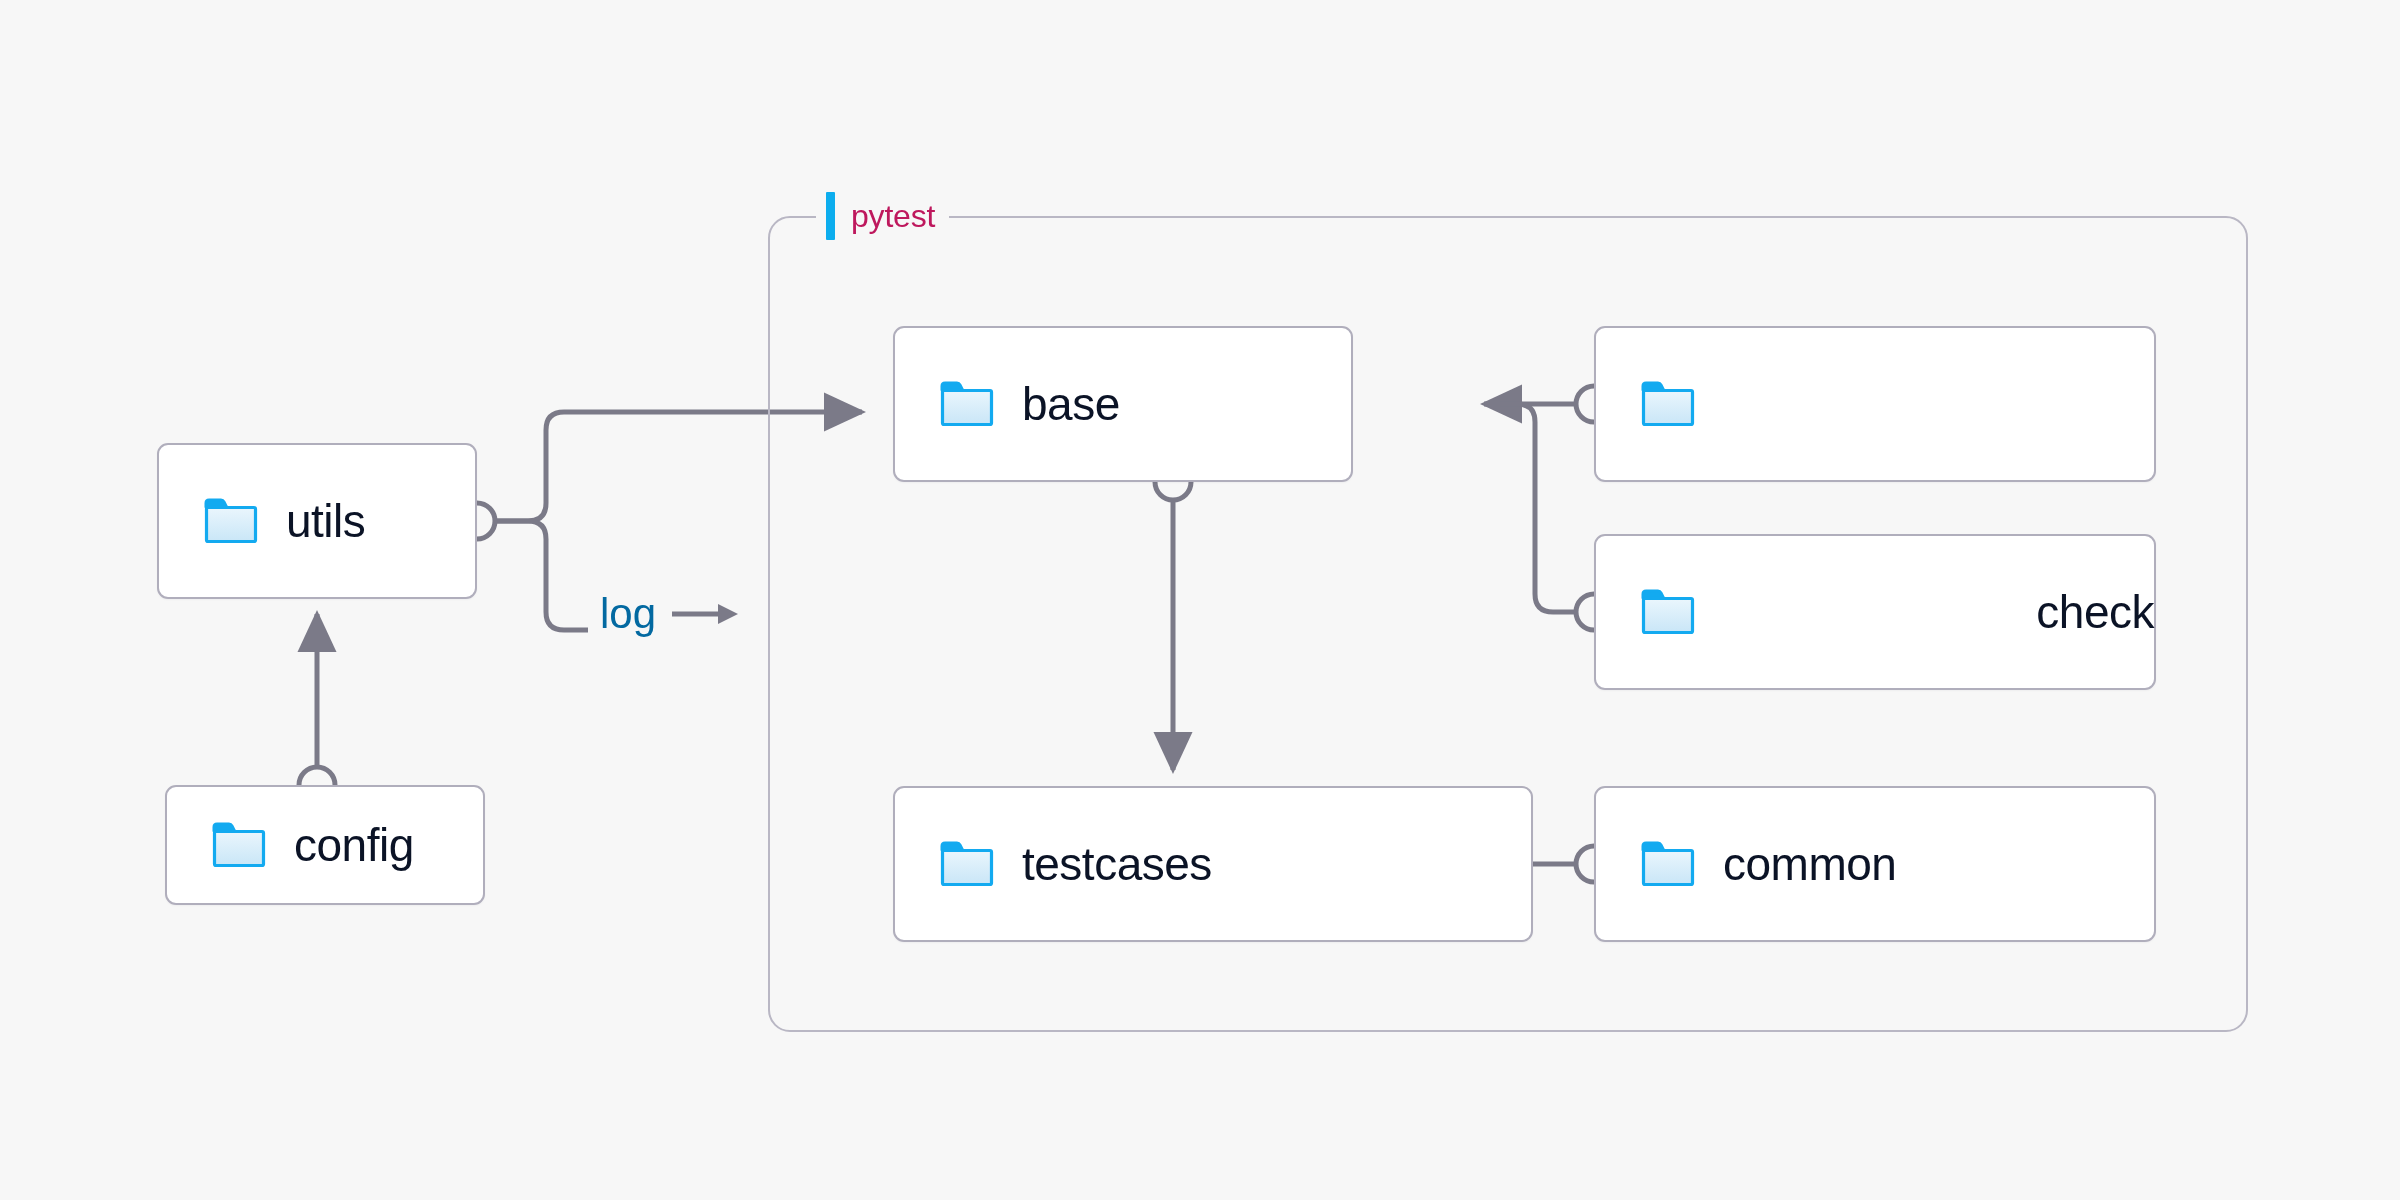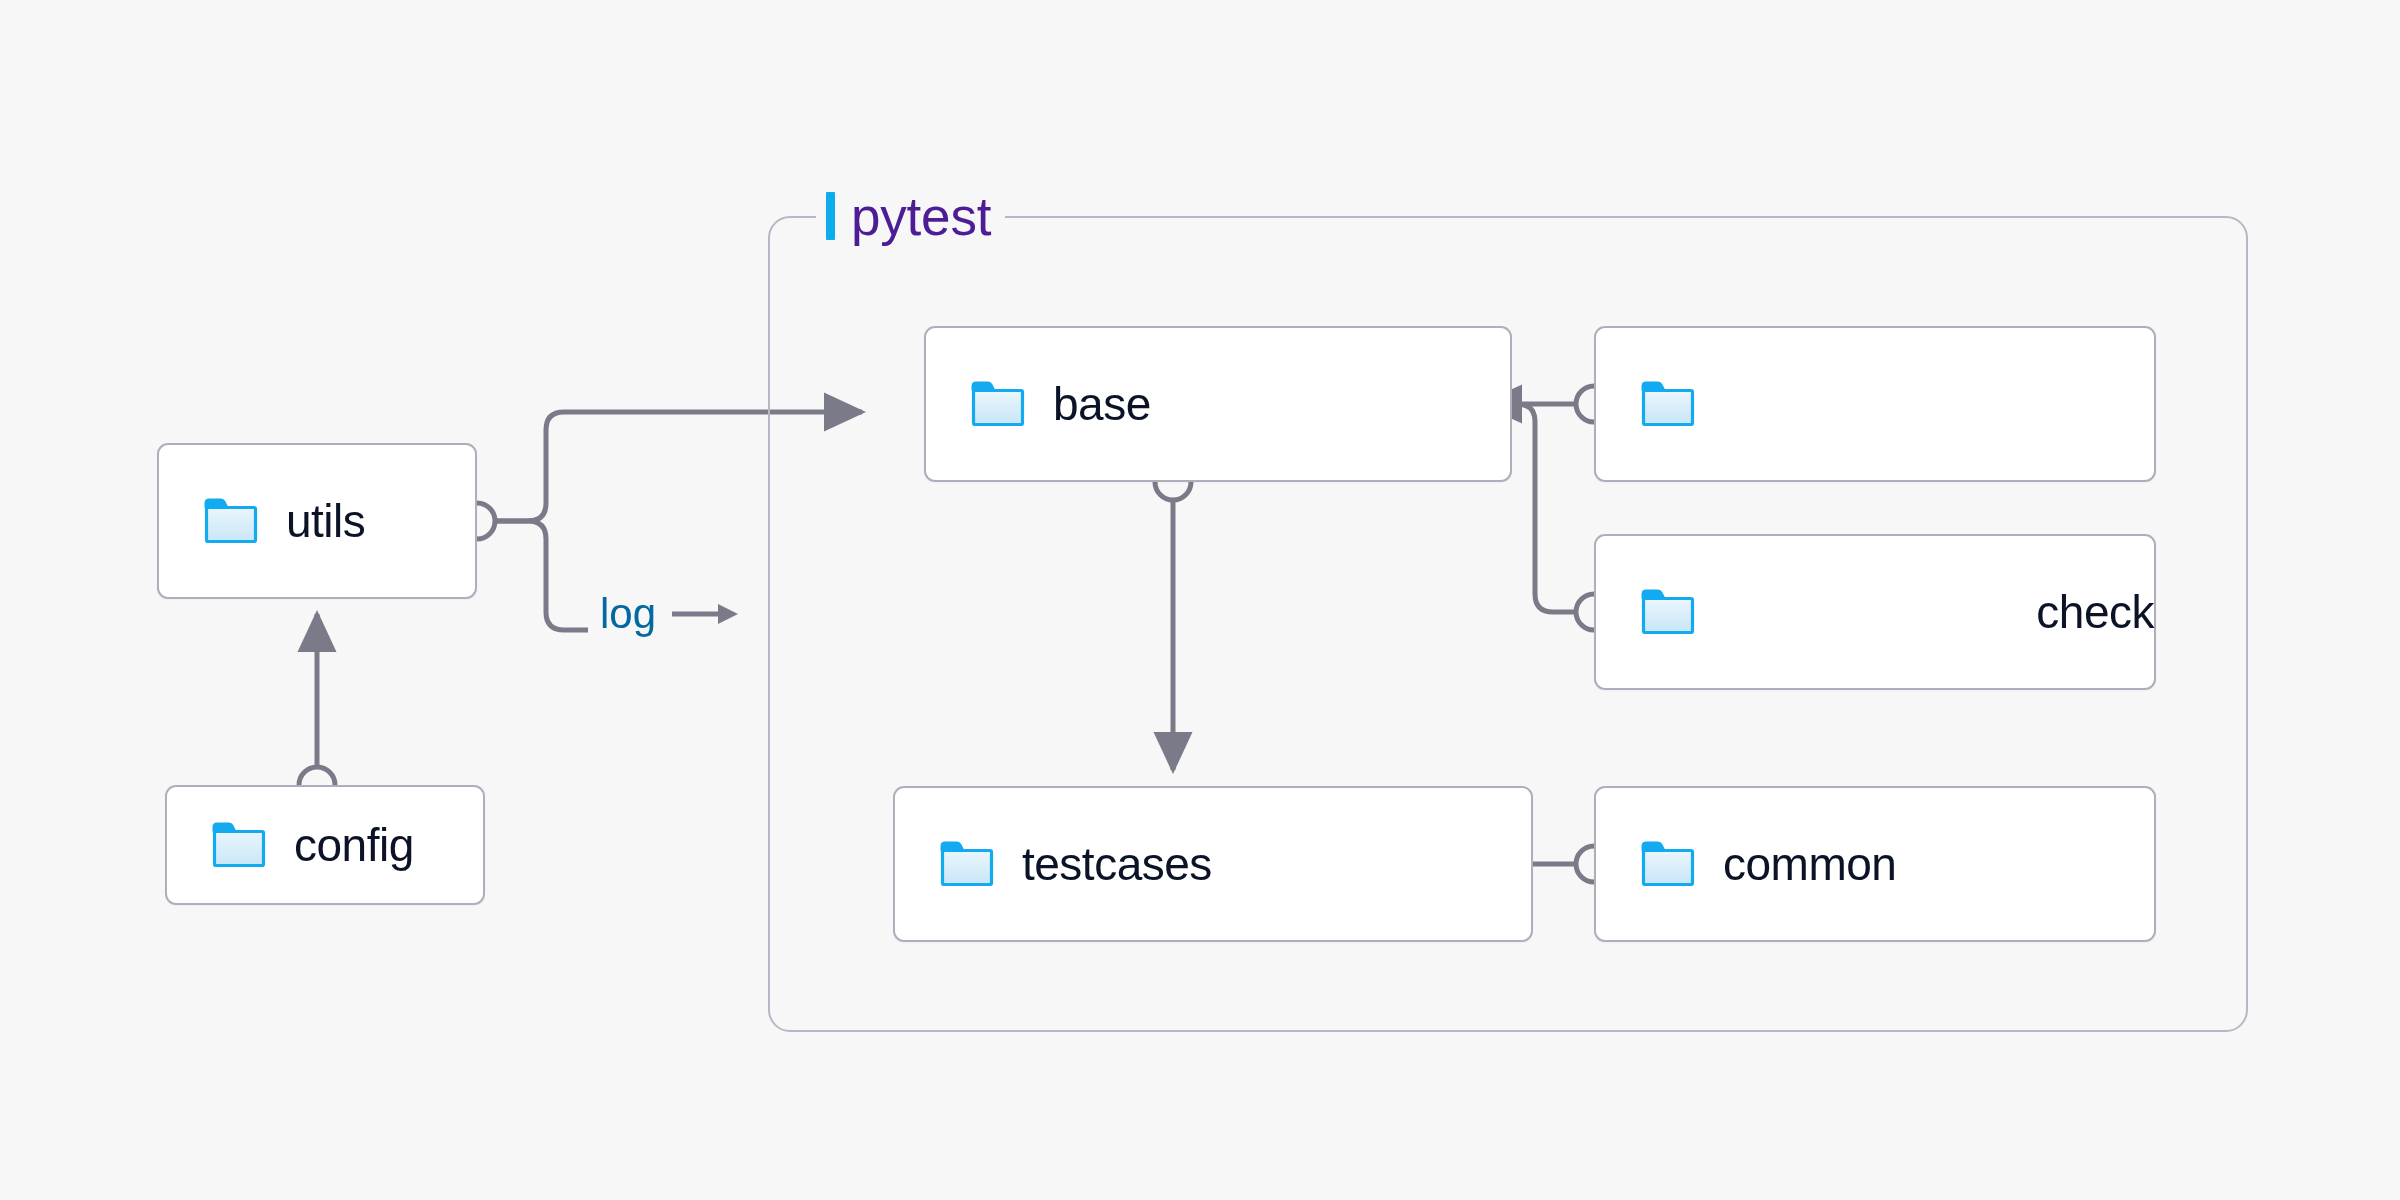--- a/index.html
+++ b/index.html
@@ -44,22 +44,22 @@
     height: 56px;
     box-sizing: border-box;
   }
   .group-accent {
     width: 9px;
     height: 48px;
     background: #0cadee;
     border-radius: 1px;
   }
   .group-label-text {
-    font-size: 53px;
-    color: #4c1d95;
+    font-size: 32px;
+    color: #be185d;
     letter-spacing: -0.2px;
     white-space: nowrap;
   }
   .node {
     position: absolute;
     box-sizing: border-box;
     background: #ffffff;
     border: 2px solid #b0aebc;
     border-radius: 11px;
     display: flex;
@@ -164,21 +164,21 @@
             <linearGradient id="fg2" x1="0" y1="0" x2="0" y2="1">
               <stop offset="0%" stop-color="#eaf6fd"></stop>
               <stop offset="100%" stop-color="#c9e6f7"></stop>
             </linearGradient>
           </defs>
           <path d="M2,9 L2,5 Q2,2 5,2 L17,2 Q19,2 20,4 L22,8 L23,9 Z" fill="#13aaf0" stroke="#13aaf0" stroke-width="3" stroke-linejoin="round"></path>
           <rect x="2.5" y="9.5" width="49" height="34" rx="1.5" fill="url(#fg2)" stroke="#13aaf0" stroke-width="3.2"></rect>
         </svg>
         <span class="node-label">config</span>
       </div>
-      <div class="node" style="left: 924px; top: 326px; width: 588px; height: 156px;">
+      <div class="node" style="left: 893px; top: 326px; width: 460px; height: 156px;">
         <svg class="folder-icon" viewBox="0 0 54 46">
           <defs>
             <linearGradient id="fg3" x1="0" y1="0" x2="0" y2="1">
               <stop offset="0%" stop-color="#eaf6fd"></stop>
               <stop offset="100%" stop-color="#c9e6f7"></stop>
             </linearGradient>
           </defs>
           <path d="M2,9 L2,5 Q2,2 5,2 L17,2 Q19,2 20,4 L22,8 L23,9 Z" fill="#13aaf0" stroke="#13aaf0" stroke-width="3" stroke-linejoin="round"></path>
           <rect x="2.5" y="9.5" width="49" height="34" rx="1.5" fill="url(#fg3)" stroke="#13aaf0" stroke-width="3.2"></rect>
         </svg>

